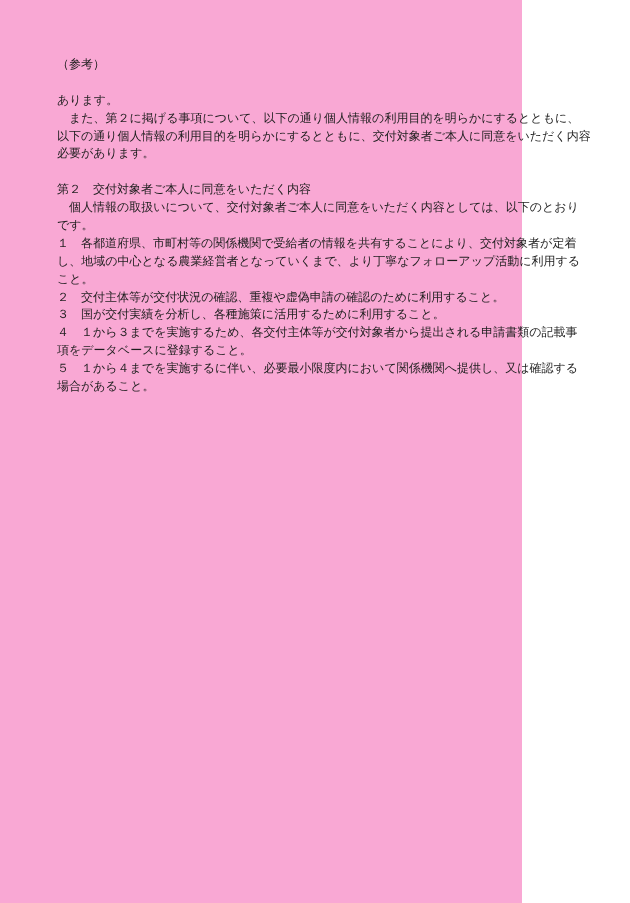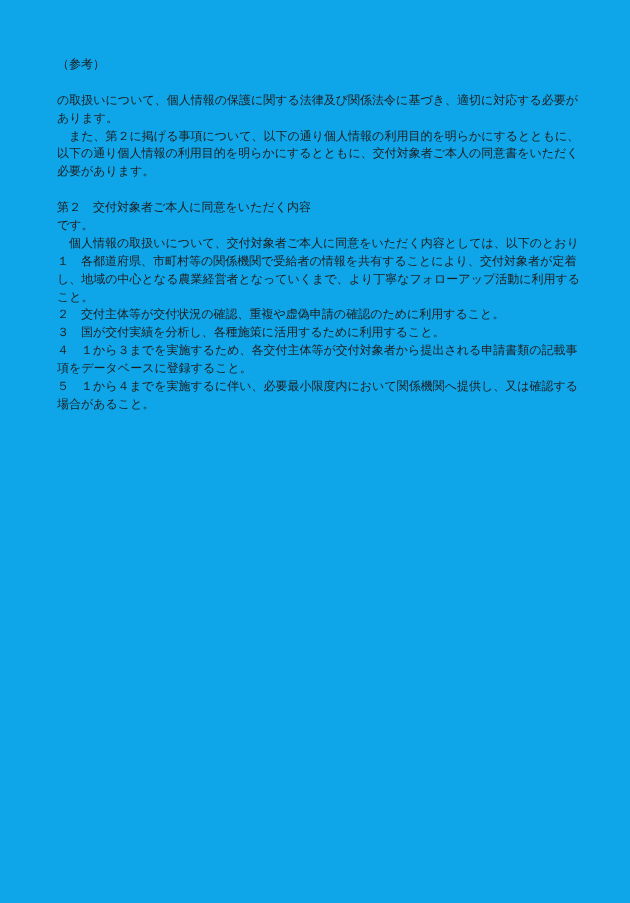--- a/index.html
+++ b/index.html
@@ -7,24 +7,24 @@
     padding: 0;
     background: #ffffff;
   }
   body {
     width: 630px;
     height: 903px;
     overflow: hidden;
   }
   .page {
     box-sizing: border-box;
-    width: 630px;
+    width: 522px;
     height: 903px;
     padding: 56px 1px 0 57px;
-    background: #0ea5e9;
+    background: #f9a8d4;
     font-family: "Liberation Serif", "DejaVu Serif", serif;
     font-size: 12px;
     color: #1e1e1e;
   }
   .line {
     height: 17.9px;
     line-height: 17.9px;
     white-space: nowrap;
     letter-spacing: 0;
   }
@@ -33,31 +33,30 @@
   }
 </style>
 </head>
 <body>
 
 <div class="page">
 
   <div class="line">（参考）</div>
   <div class="line"></div>
 
-  <div class="line">の取扱いについて、個人情報の保護に関する法律及び関係法令に基づき、適切に対応する必要が</div>
   <div class="line">あります。</div>
   <div class="line">　また、第２に掲げる事項について、以下の通り個人情報の利用目的を明らかにするとともに、</div>
-  <div class="line">以下の通り個人情報の利用目的を明らかにするとともに、交付対象者ご本人の同意書をいただく</div>
+  <div class="line">以下の通り個人情報の利用目的を明らかにするとともに、交付対象者ご本人に同意をいただく内容</div>
   <div class="line">必要があります。</div>
 
   <div class="line"></div>
 
   <div class="line heading">第２　交付対象者ご本人に同意をいただく内容</div>
+  <div class="line">　個人情報の取扱いについて、交付対象者ご本人に同意をいただく内容としては、以下のとおり</div>
   <div class="line">です。</div>
-  <div class="line">　個人情報の取扱いについて、交付対象者ご本人に同意をいただく内容としては、以下のとおり</div>
   <div class="line">１　各都道府県、市町村等の関係機関で受給者の情報を共有することにより、交付対象者が定着</div>
   <div class="line">し、地域の中心となる農業経営者となっていくまで、より丁寧なフォローアップ活動に利用する</div>
   <div class="line">こと。</div>
   <div class="line">２　交付主体等が交付状況の確認、重複や虚偽申請の確認のために利用すること。</div>
   <div class="line">３　国が交付実績を分析し、各種施策に活用するために利用すること。</div>
   <div class="line">４　１から３までを実施するため、各交付主体等が交付対象者から提出される申請書類の記載事</div>
   <div class="line">項をデータベースに登録すること。</div>
   <div class="line">５　１から４までを実施するに伴い、必要最小限度内において関係機関へ提供し、又は確認する</div>
   <div class="line">場合があること。</div>
 

